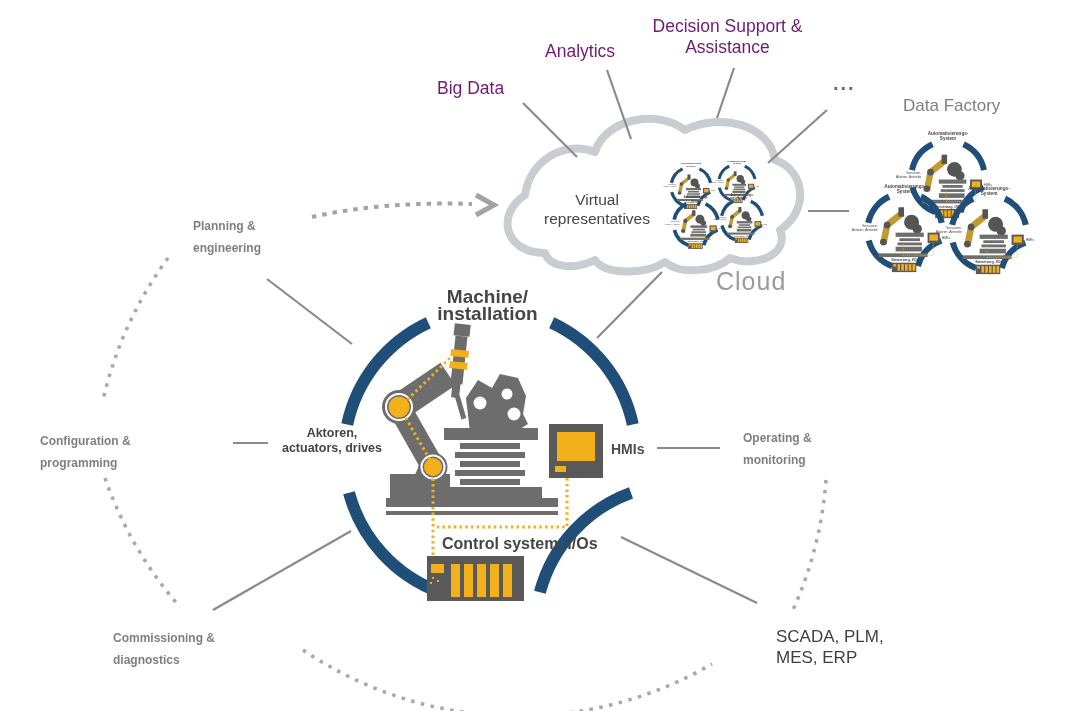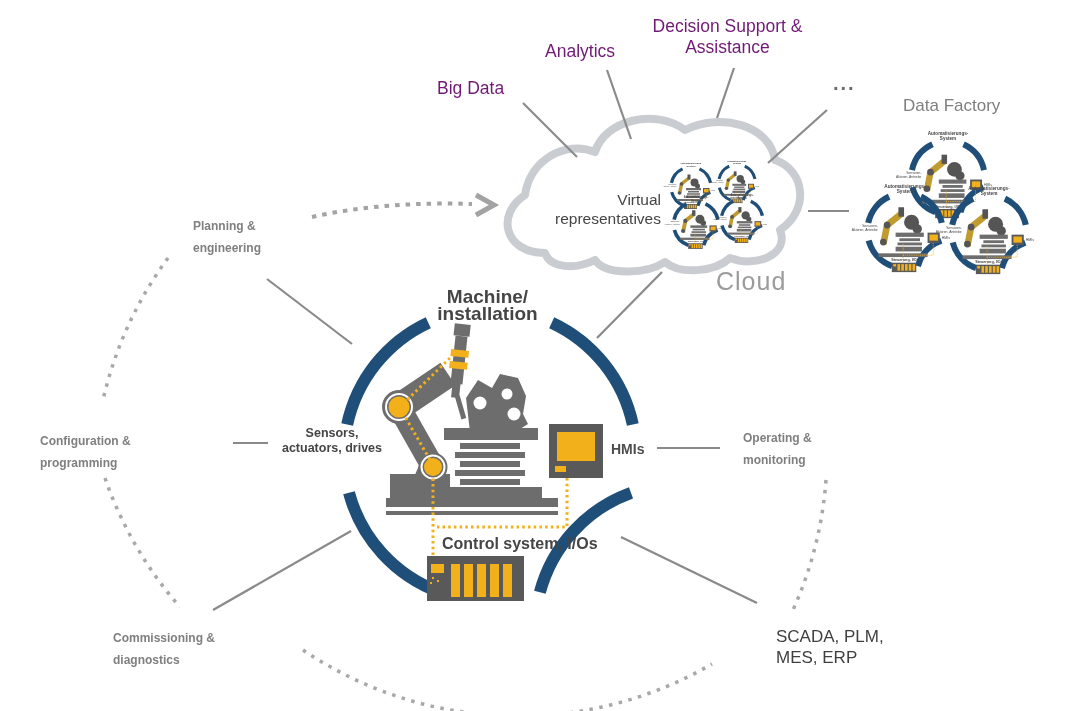--- a/index.html
+++ b/index.html
@@ -18,21 +18,21 @@
     position:relative;width:1091px;height:711px;background:#fff;overflow:hidden;
     font-family:"Liberation Sans", sans-serif;
   }
   #diagram-svg{position:absolute;left:0;top:0;z-index:1;}
   .lbl{position:absolute;z-index:2;white-space:pre-line;}
   .cloud-input{font-size:17.5px;color:#701a75;line-height:21px;}
   .cycle{font-size:12px;font-weight:700;color:var(--label-gray);line-height:22px;}
   .ellipsis{font-size:20px;font-weight:700;color:#6b6b6b;letter-spacing:2px;}
   .smart-title{font-size:17px;color:var(--label-gray);}
   .cloud-word{font-size:25px;color:#9b9b9b;letter-spacing:1px;}
-  .virtual{font-size:15.5px;color:var(--dark-text);line-height:19px;text-align:right;}
+  .virtual{font-size:15.5px;color:var(--dark-text);line-height:19px;text-align:center;}
   .machine-title{font-size:19px;font-weight:700;color:var(--dark-text);line-height:17px;text-align:center;}
   .sensors{font-size:12.5px;font-weight:700;color:var(--dark-text);line-height:15px;text-align:center;}
   .hmis{font-size:14px;font-weight:600;color:#4d4d4d;}
   .control{font-size:16px;font-weight:700;color:var(--dark-text);}
   .scada{font-size:17px;color:#3f3f3f;line-height:21px;}
   .mini-txt{fill:var(--dark-text);font-family:"Liberation Sans",sans-serif;}
 </style>
 </head>
 <body>
 
@@ -235,21 +235,21 @@
   <div class="lbl ellipsis" style="left:833px;top:72px;">...</div>
 
   <div class="lbl smart-title" style="left:903px;top:96px;">Data Factory</div>
 
   <div class="lbl virtual" style="left:533px;top:190px;width:128px;">Virtual
 representatives</div>
   <div class="lbl cloud-word" style="left:716px;top:267px;">Cloud</div>
 
   <div class="lbl machine-title" style="left:420px;top:288px;width:135px;">Machine/
 installation</div>
-  <div class="lbl sensors" style="left:272px;top:426px;width:120px;">Sensors,
+  <div class="lbl sensors" style="left:272px;top:426px;width:120px;">Aktoren,
 actuators, drives</div>
   <div class="lbl hmis" style="left:611px;top:441px;">HMIs</div>
   <div class="lbl control" style="left:442px;top:535px;">Control system, I/Os</div>
 
   <div class="lbl cycle" style="left:193px;top:215px;">Planning &amp;
 engineering</div>
   <div class="lbl cycle" style="left:40px;top:430px;">Configuration &amp;
 programming</div>
   <div class="lbl cycle" style="left:113px;top:627px;">Commissioning &amp;
 diagnostics</div>

